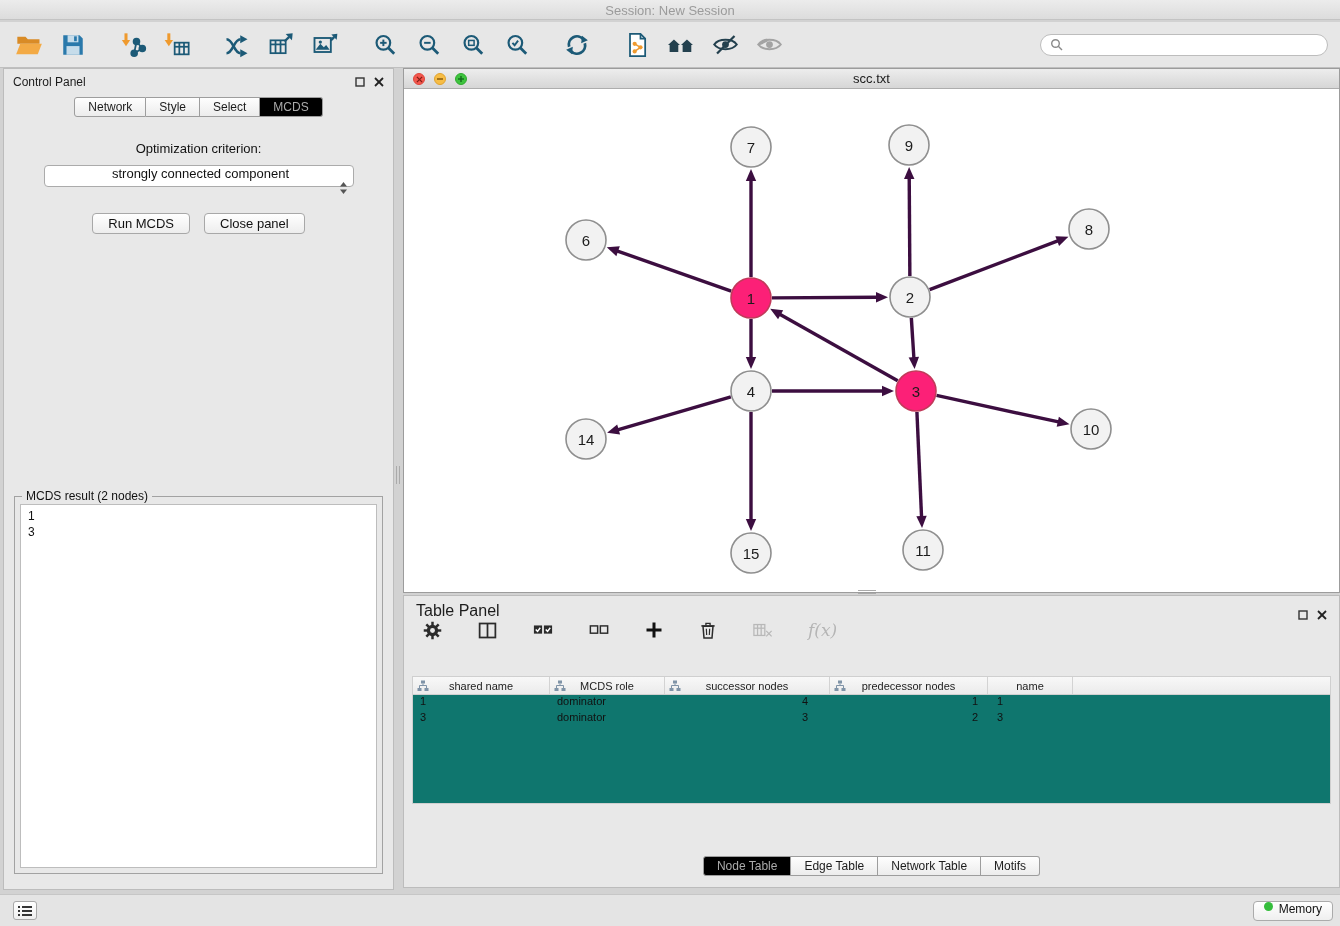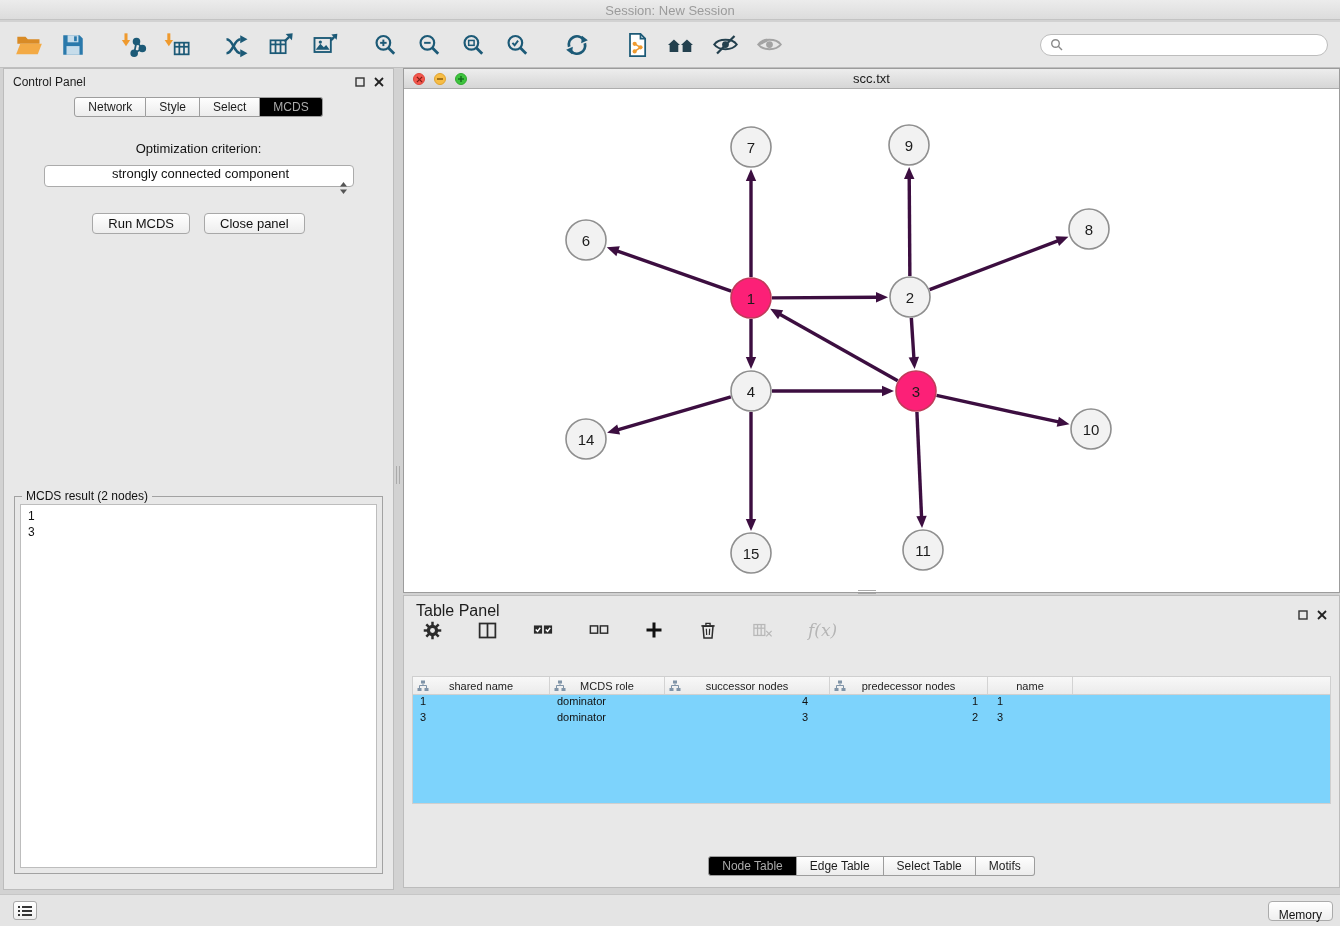--- a/index.html
+++ b/index.html
@@ -58,21 +58,21 @@
   .light.yellow { background:#f7bd45; border:1px solid #e0a32f; }
   .light.green { background:#3ec43e; border:1px solid #30ab30; }
   .net-canvas { position:absolute; top:20px; left:0; right:0; bottom:0; background:#fff; }
 
   
   .table-panel { position:absolute; left:403px; top:595px; width:937px; height:293px;
     background:#e8e8e8; border:1px solid #bcbcbc; }
   .tp-header { height:24px; display:flex; align-items:flex-end; padding:0 12px; font-size:16px; color:#1c1c1c; }
   .tp-toolbar { height:40px; display:flex; align-items:flex-start; padding:0 18px; gap:34px; }
   .fx { font-family:"DejaVu Serif", serif; font-style:italic; font-size:17px; color:#b5b5b5; }
-  .tbl-wrap { position:absolute; left:8px; right:8px; top:80px; height:128px; background:#7dd3fc; border:1px solid #cfcfcf; }
+  .tbl-wrap { position:absolute; left:8px; right:8px; top:80px; height:128px; background:#0f766e; border:1px solid #cfcfcf; }
   .tbl-header { display:flex; height:18px; background:linear-gradient(#f8f8f8,#ebebeb); border-bottom:1px solid #d0d0d0; }
   .th { position:relative; display:flex; align-items:center; justify-content:center;
     font-size:11px; color:#222; border-right:1px solid #d3d3d3; }
   .th .colicon { position:absolute; left:4px; top:3px; }
   .tbl-row { display:flex; height:16px; font-size:11px; color:#111; }
   .td { overflow:hidden; white-space:nowrap; }
   .w0 { width:137px; } .w1 { width:115px; } .w2 { width:165px; } .w3 { width:158px; } .w4 { width:85px; }
   .a0 { text-align:left;  padding-left:7px; }
   .a1 { text-align:left;  padding-left:7px; }
   .a2 { text-align:right; padding-right:22px; }
@@ -81,21 +81,21 @@
   .tp-tabs { position:absolute; bottom:11px; left:0; right:0; display:flex; justify-content:center;text-align:center; }
 
   
   .statusbar { position:absolute; left:0; right:0; bottom:0; height:32px;
     background:#e4e4e4; border-top:1px solid #c6c6c6; }
   .list-btn { position:absolute; left:13px; top:6px; width:24px; height:19px;
     background:linear-gradient(#ffffff,#eeeeee); border:1px solid #a8a8a8; border-radius:3px;
     display:flex; align-items:center; justify-content:center; }
   .memory-btn { position:absolute; right:7px; top:6px; height:20px;
     background:linear-gradient(#ffffff,#efefef); border:1px solid #ababab; border-radius:4px;
-    display:flex; align-items:flex-start; gap:6px; padding:0 10px; font-size:12px; color:#111;flex-direction:column; }
+    display:flex; align-items:flex-start; gap:6px; padding:0 10px; font-size:12px; color:#111; }
   .dot { width:9px; height:9px; border-radius:50%; background:#35bd3c; }
 
   .handle-v { position:absolute; left:396px; top:466px; width:4px; height:18px;
     border-left:1px solid #aaa; border-right:1px solid #aaa; }
   .handle-h { position:absolute; left:858px; top:590px; width:18px; height:4px;
     border-top:1px solid #aaa; border-bottom:1px solid #aaa; }
 </style>
 </head>
 <body>
 
@@ -541,21 +541,21 @@
           <span class="td w2 a2">3</span>
           <span class="td w3 a3">2</span>
           <span class="td w4 a4">3</span>
         </div>
       </div>
   </div>
 
   <div class="tp-tabs">
     <span class="seg active">Node Table</span>
     <span class="seg">Edge Table</span>
-    <span class="seg">Select Table</span>
+    <span class="seg">Network Table</span>
     <span class="seg">Motifs</span>
   </div>
 </div>
 
 <div class="handle-v"></div>
 <div class="handle-h"></div>
 
 <div class="statusbar">
   <span class="list-btn">
     <svg width="14" height="12" viewBox="0 0 14 12">

